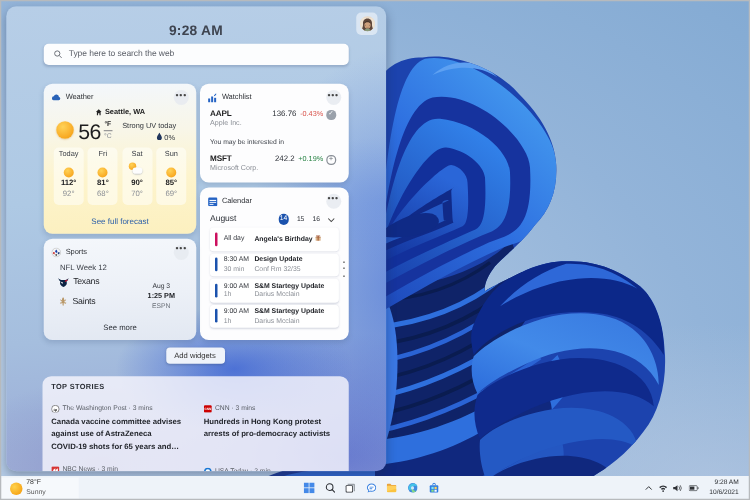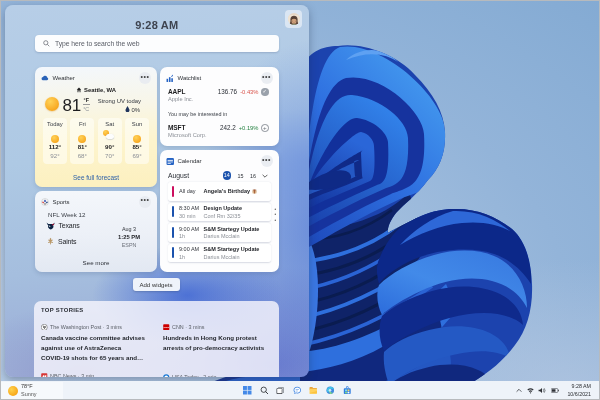--- a/index.html
+++ b/index.html
@@ -227,21 +227,21 @@
         </svg>
       <span class="lbl">Weather</span>
       <div class="dots">
           <span>•••</span>
         </div>
     </div>
     <div class="w-loc"><svg width="6" height="6" viewBox="0 0 16 16">
           <path d="M8 1 L14 7 H12 V14 H9.5 V9.5 H6.5 V14 H4 V7 H2 Z" fill="#222"></path>
         </svg> Seattle, WA</div>
     <div class="w-sun"></div>
-    <div class="w-temp">81</div>
+    <div class="w-temp">56</div>
     <div class="w-unit">
         <span class="f">°F</span>
         <span class="c">°C</span>
       </div>
     <div class="w-uv">Strong UV today</div>
     <div class="w-hum"><svg width="5" height="6" viewBox="0 0 10 12">
           <path d="M5 0 C7 4 9 6 9 8.5 A4 4 0 0 1 1 8.5 C1 6 3 4 5 0 Z" fill="#20355c"></path>
         </svg> 0%</div>
     <div class="w-fc">
       <div class="w-col">

